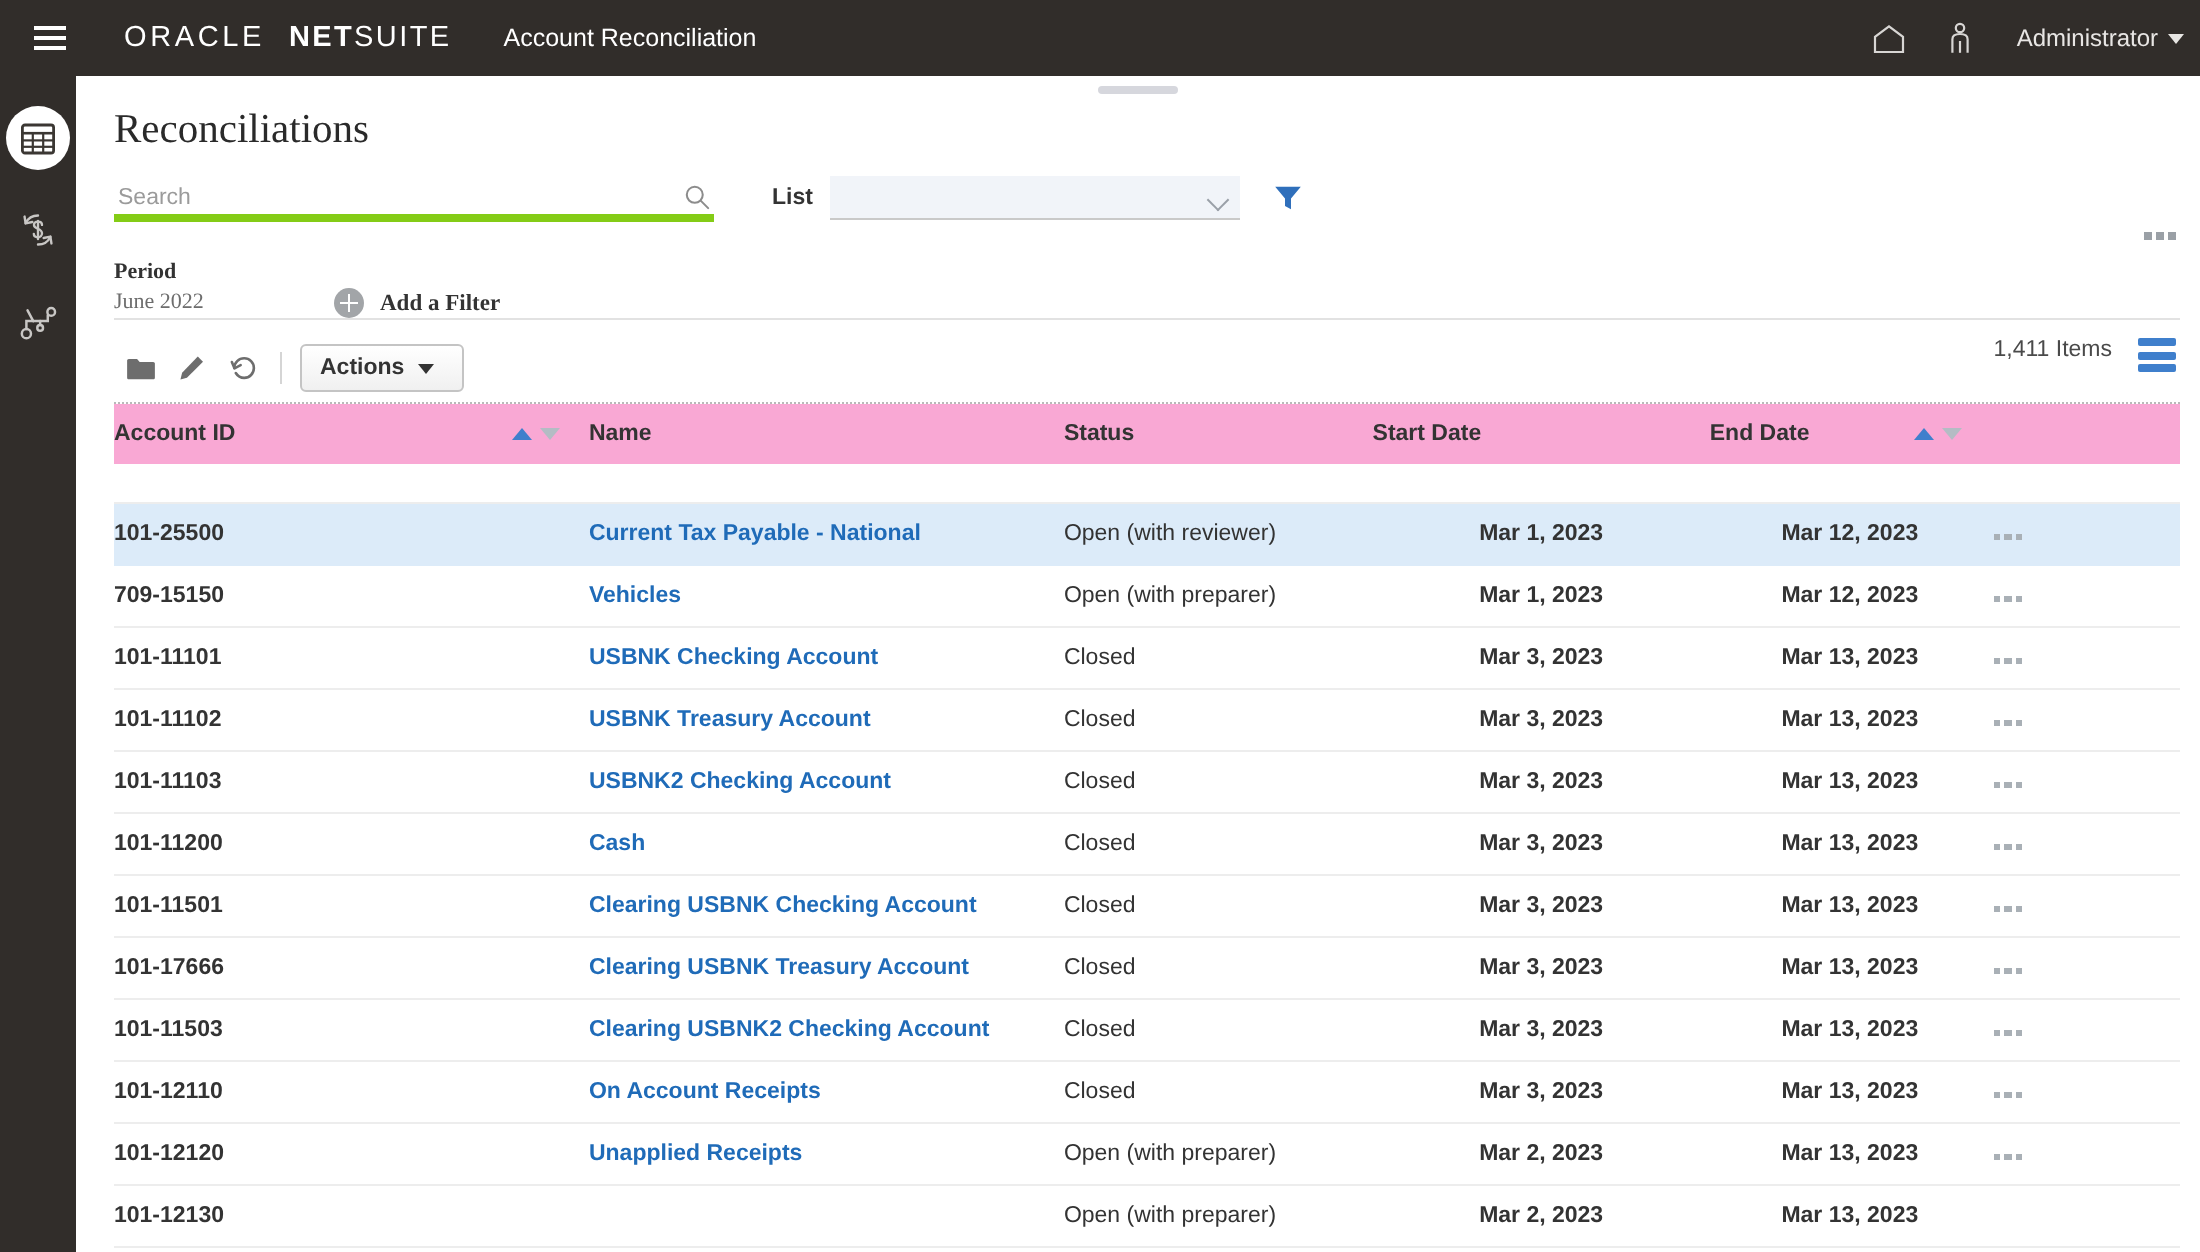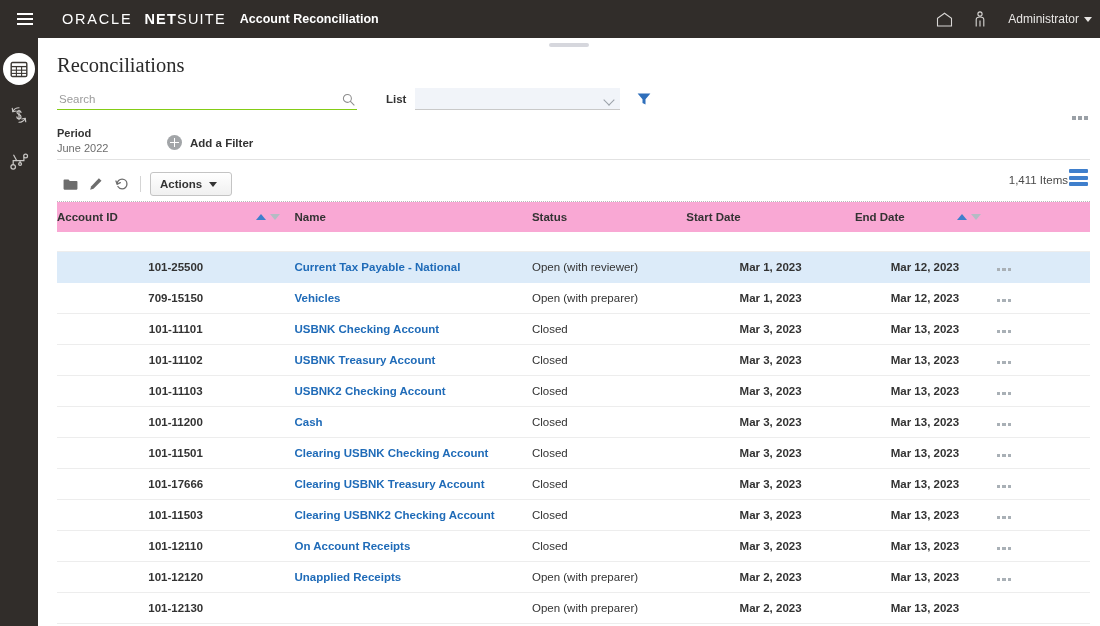--- a/index.html
+++ b/index.html
@@ -63,24 +63,24 @@
     font-weight: 700;
     margin-left: 12px;
   }
   .brand-netsuite-l {
     color: #ffffff;
     font-size: 14.5px;
     letter-spacing: 1.2px;
     font-weight: 300;
   }
   .app-title {
-    margin-left: 14px;
+    margin-left: 26px;
     color: #ffffff;
     font-size: 12.5px;
-    font-weight: 700;
+    font-weight: 400;
   }
   .topbar-right {
     margin-left: auto;
     display: flex;
     align-items: center;
     gap: 0px;
   }
   .tb-icon {
     width: 36px;
     height: 38px;
@@ -171,21 +171,21 @@
   .search-box {
     position: relative;
     width: 300px;
     height: 21px;
   }
   .search-input {
     width: 100%;
     height: 21px;
     box-sizing: border-box;
     border: none;
-    border-bottom: 1px solid #84cc16;
+    border-bottom: 4px solid #84cc16;
     background: transparent;
     font-family: "Liberation Sans", sans-serif;
     font-size: 11.5px;
     color: #555;
     outline: none;
     padding: 0 20px 0 2px;
   }
   .search-input::placeholder { color: #9b9b9b; }
   .search-icon {
     position: absolute;
@@ -229,23 +229,24 @@
     margin-left: 17px;
     cursor: pointer;
     display: flex;
     align-items: center;
   }
 
   
   .filter-row {
     position: relative;
     display: flex;
-    align-items: center;
+    align-items: flex-end;
     padding: 13px 0 0 19px;
     height: 36px;
+    font-family: Liberation Serif, serif;
   }
   .facet {
     min-width: 108px;
   }
   .facet-label {
     font-size: 11px;
     font-weight: 700;
     color: #333;
     line-height: 14px;
   }
@@ -342,22 +343,22 @@
     width: 0; height: 0;
     border-left: 4px solid transparent;
     border-right: 4px solid transparent;
     border-top: 5px solid #333;
   }
   .toolbar-right {
     position: absolute;
     right: 12px;
     top: 9px;
     display: flex;
-    align-items: flex-end;
-    gap: 1px;
+    align-items: flex-start;
+    gap: 13px;
   }
   .item-count {
     font-size: 11.5px;
     color: #4a4a4a;
   }
   .view-icon {
     width: 19px;
     display: flex;
     flex-direction: column;
     gap: 2.5px;
@@ -425,21 +426,21 @@
     font-size: 11.5px;
     padding: 9px 0 9px 0;
     border-bottom: 1px solid #ededed;
     color: #333;
     vertical-align: middle;
     white-space: nowrap;
     overflow: hidden;
   }
   tr.data-row { height: 26.8px; }
   tr.data-row.selected td { background: #dcebf9; border-bottom: 1px solid #dcebf9; }
-  td.c-id   { font-weight: 700; color: #2f2f2f; text-align: center; }
+  td.c-id   { font-weight: 700; color: #2f2f2f; }
   td.c-name a {
     color: #1f6bb8;
     font-weight: 700;
     text-decoration: none;
     cursor: pointer;
   }
   td.c-status { color: #333; }
   td.c-start, td.c-end { font-weight: 700; color: #2f2f2f; text-align: center; }
   td.c-menu { text-align: left; }
   .cell-dots {

